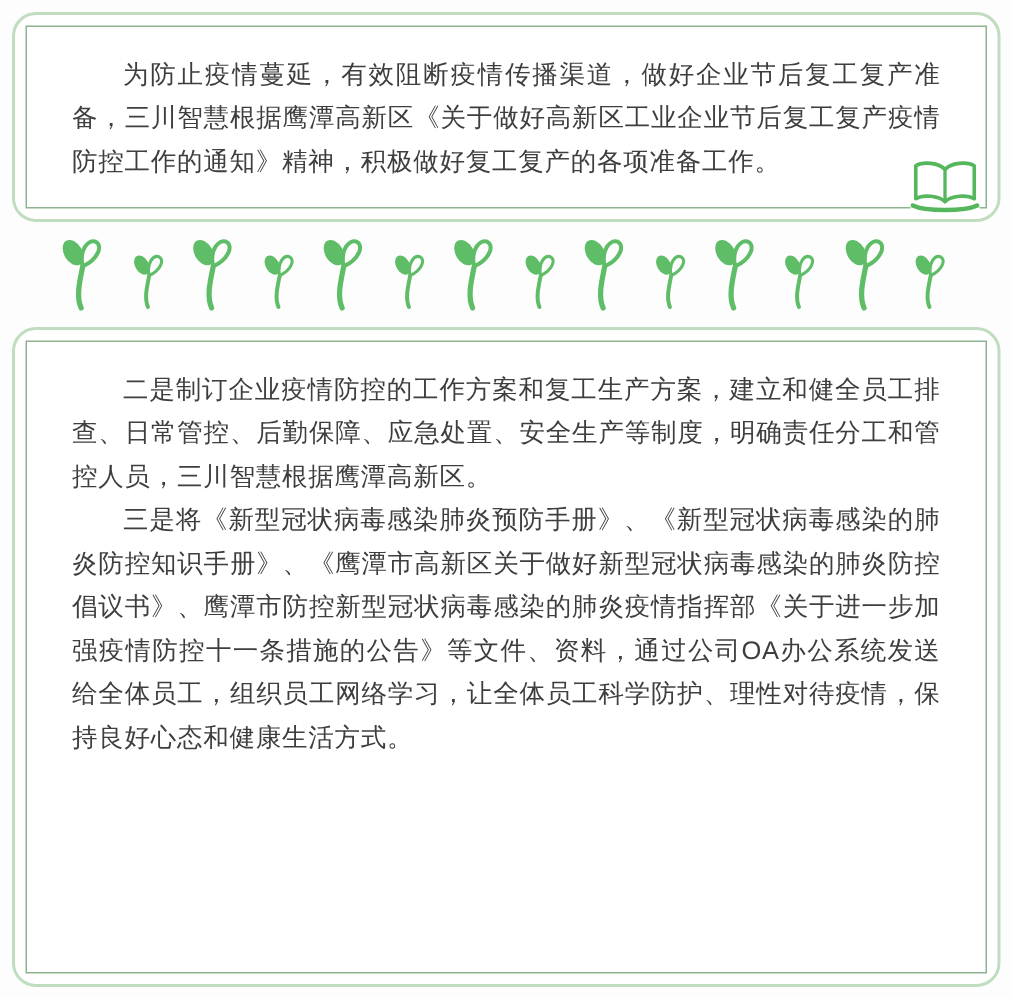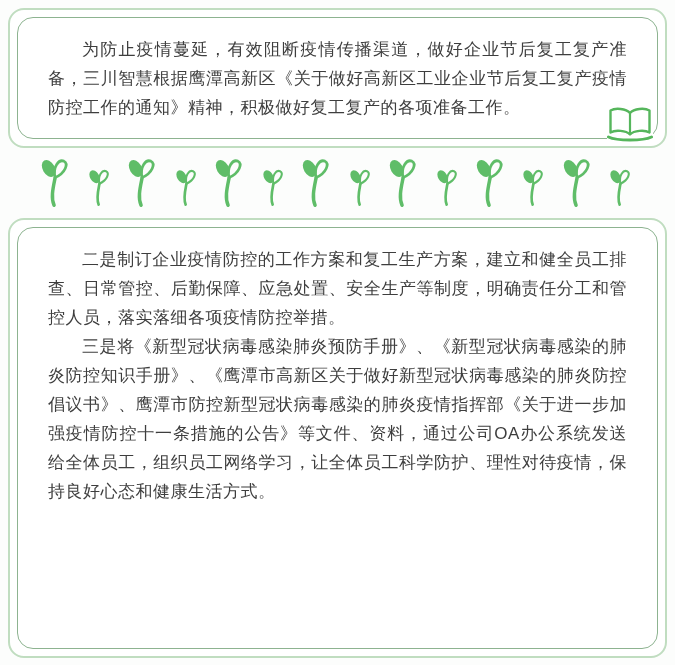--- a/index.html
+++ b/index.html
@@ -25,21 +25,21 @@
   }
   .frame {
     position: relative;
     background: #ffffff;
     border: 2px solid var(--outer-border);
     border-radius: 16px;
     padding: 7px;
   }
   .frame-inner {
     border: 1px solid var(--inner-border);
-    border-radius: 16px;
+    border-radius: 0;
     height: 100%;
     padding: 17px 30px 10px 30px;
   }
   .frame.intro { height: 140px; flex: none; }
   .frame.body  { flex: 1; margin-top: 0; }
   .doc-text {
     font-size: 17px;
     line-height: 29px;
     color: var(--text);
     text-align: justify;
@@ -150,19 +150,19 @@
   </svg>
       <svg class="sprout small" viewBox="0 0 34 52" fill="none" xmlns="http://www.w3.org/2000/svg">
     <path d="M14.5 50 C11 42 13.5 32 15.5 22" stroke="var(--sprout)" stroke-width="3.6" stroke-linecap="round"></path>
     <ellipse cx="9" cy="12" rx="6.2" ry="9.4" transform="rotate(-30 9 12)" fill="var(--sprout)"></ellipse>
     <path d="M15.5 21.5 C13 10 19.5 2.5 24.5 4.5 C29.5 7 26.5 16.5 15.5 21.5 Z" stroke="var(--sprout)" stroke-width="2.8" stroke-linejoin="round"></path>
   </svg>
     </div>
 
   <div class="frame body">
     <div class="frame-inner doc-text">
-      <p>二是制订企业疫情防控的工作方案和复工生产方案，建立和健全员工排查、日常管控、后勤保障、应急处置、安全生产等制度，明确责任分工和管控人员，落实落细各项疫情防控举措。</p>
+      <p>二是制订企业疫情防控的工作方案和复工生产方案，建立和健全员工排查、日常管控、后勤保障、应急处置、安全生产等制度，明确责任分工和管控人员，三川智慧根据鹰潭高新区。</p>
       <p>三是将《新型冠状病毒感染肺炎预防手册》、《新型冠状病毒感染的肺炎防控知识手册》、《鹰潭市高新区关于做好新型冠状病毒感染的肺炎防控倡议书》、鹰潭市防控新型冠状病毒感染的肺炎疫情指挥部《关于进一步加强疫情防控十一条措施的公告》等文件、资料，通过公司OA办公系统发送给全体员工，组织员工网络学习，让全体员工科学防护、理性对待疫情，保持良好心态和健康生活方式。</p>
     </div>
     <span class="book-slot"></span>
   </div>
 
 </div>
 
 </body></html>

